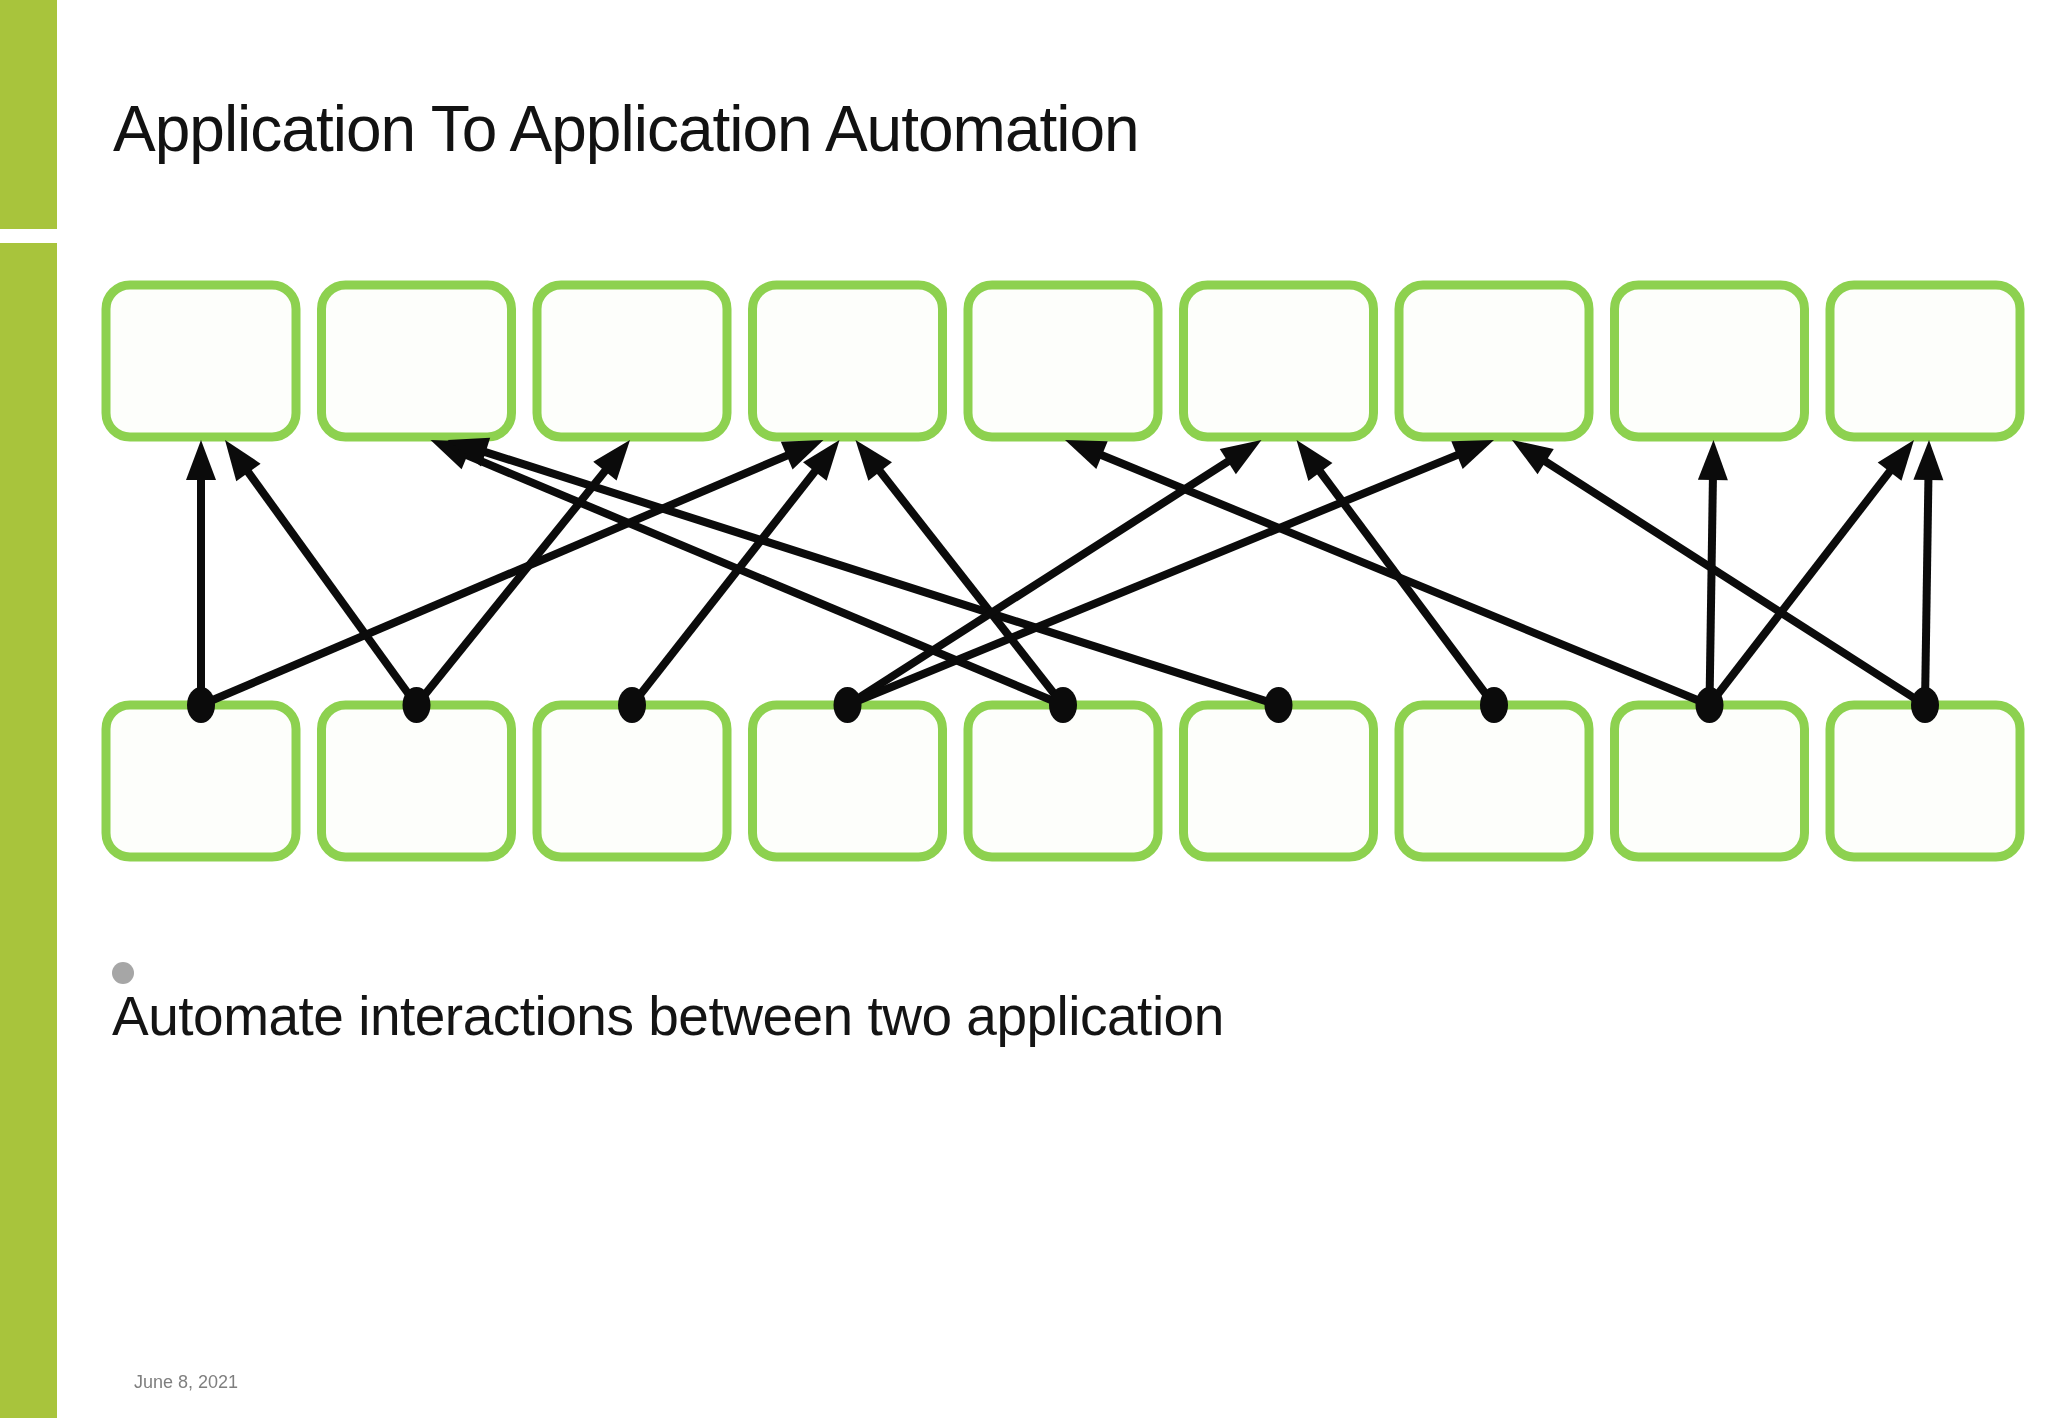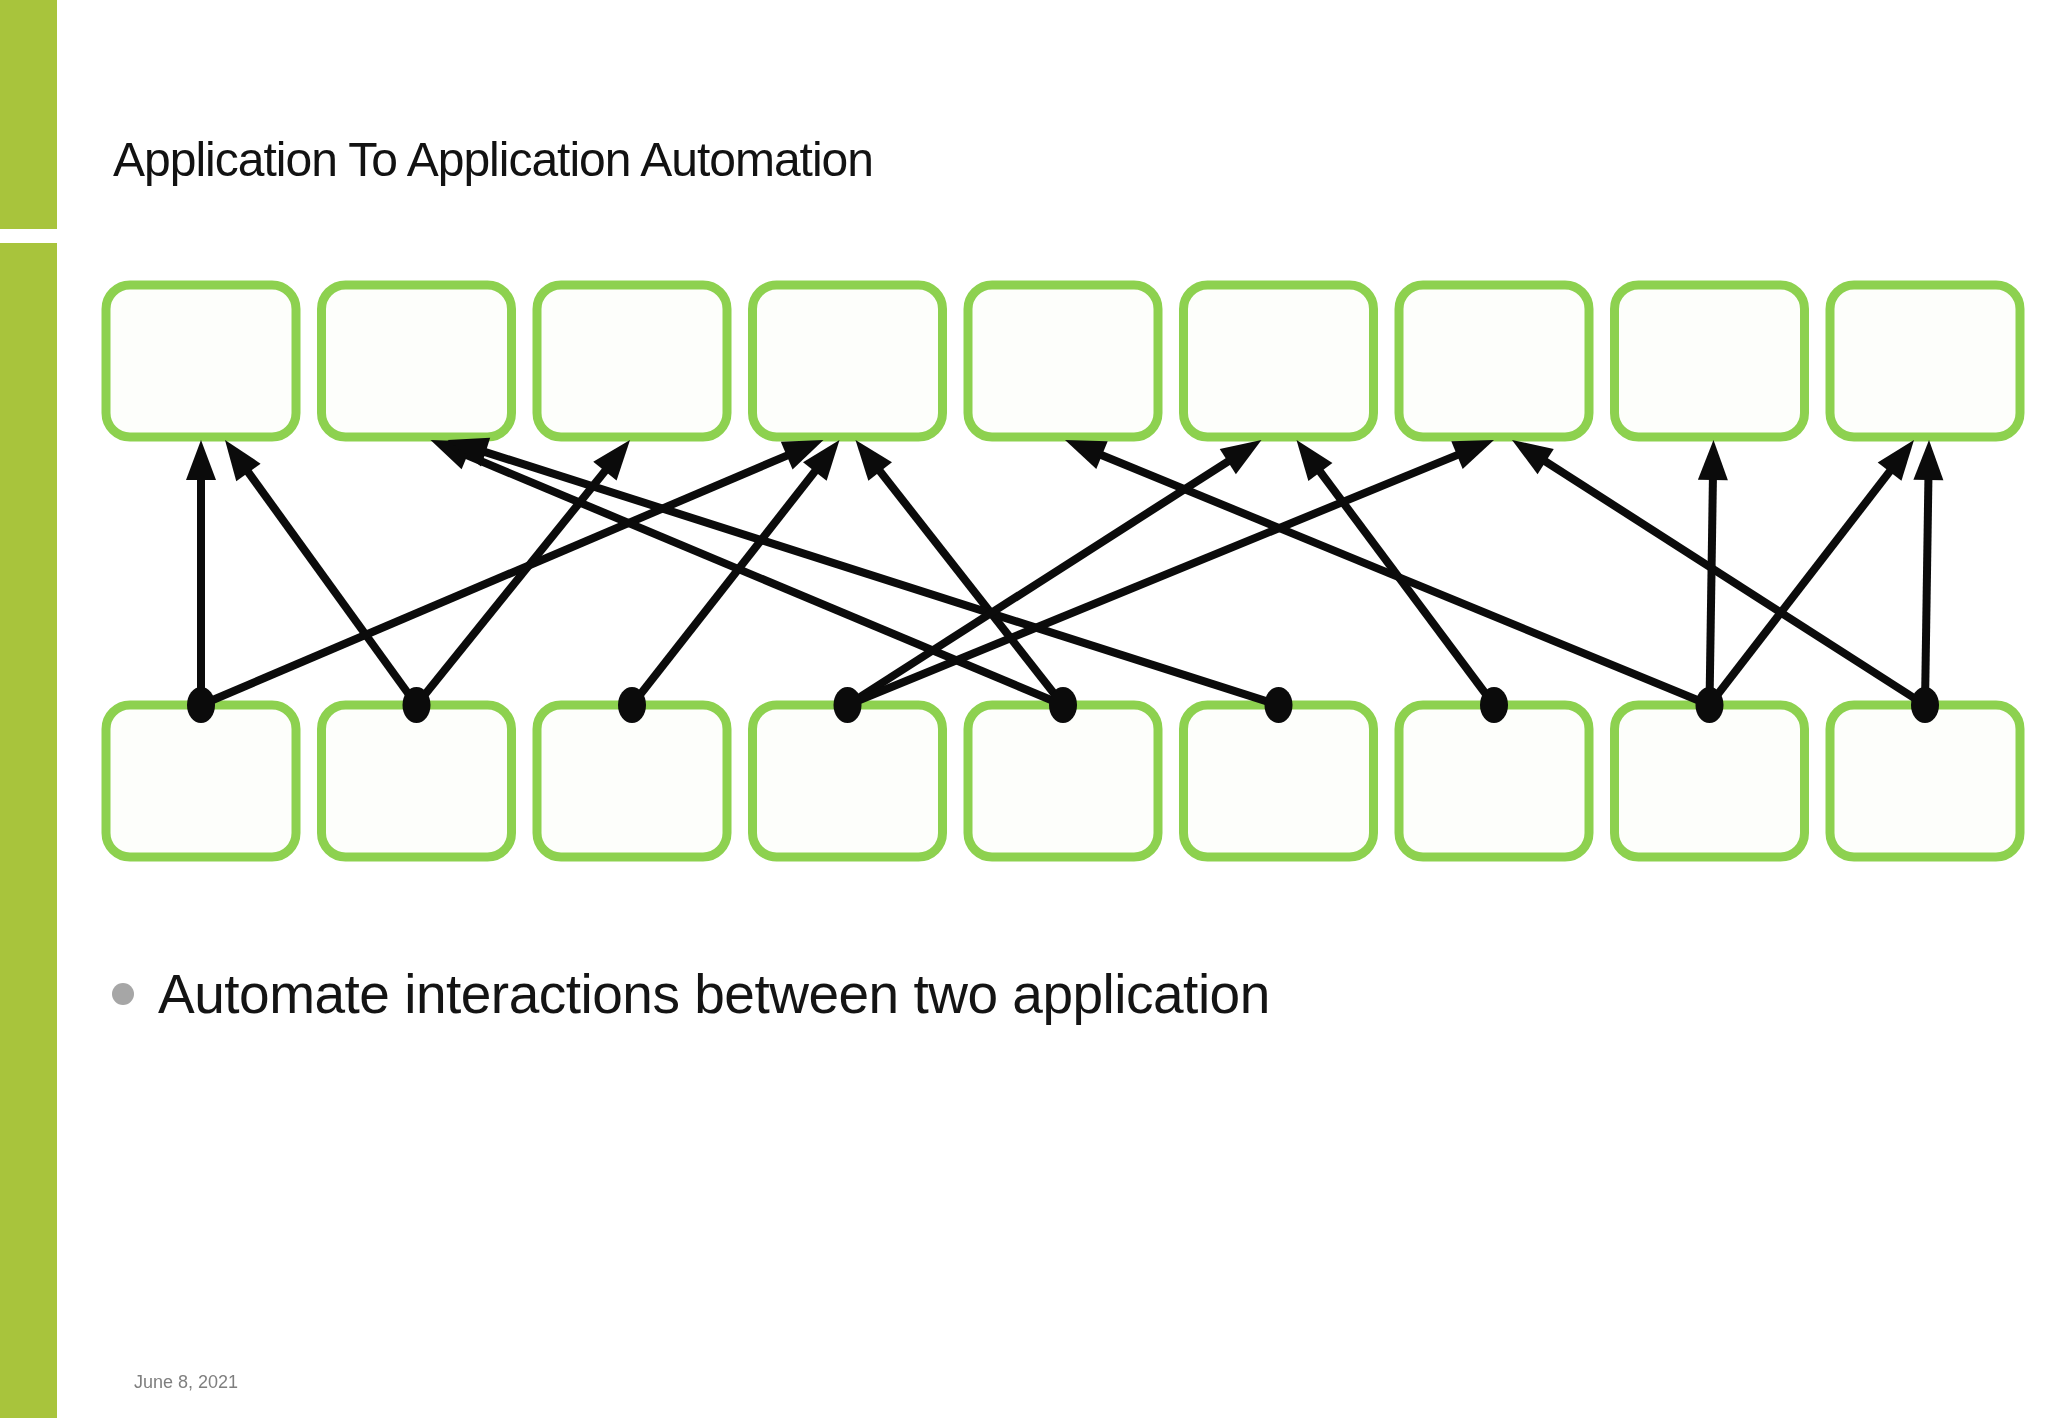--- a/index.html
+++ b/index.html
@@ -6,28 +6,27 @@
   body{
     width:2048px;height:1418px;position:relative;overflow:hidden;
     background:#ffffff;
     font-family:"Liberation Sans", sans-serif;
   }
   .accent-bar-seg{position:absolute;left:0;width:57px;}
   #bar-top{top:0;height:229px;}
   #bar-bottom{top:243px;height:1175px;}
   .slide-title{
     position:absolute;left:113px;top:92px;
-    font-size:48px;font-weight:400;letter-spacing:-1px;
+    font-size:64px;font-weight:400;letter-spacing:-1px;
     white-space:nowrap;
-    margin-top:40px;
   }
   #diagram-svg{position:absolute;left:0;top:0;}
   .bullet-row{
     position:absolute;left:112px;top:962px;
-    display:flex;align-items:center;
+    display:flex;align-items:flex-start;flex-direction:column;
   }
   .bullet-marker{
     width:22px;height:22px;border-radius:50%;
     margin-right:24px;flex:0 0 auto;
   }
   .bullet-text{
     font-size:55px;font-weight:400;letter-spacing:-0.5px;
     white-space:nowrap;
   }
   .footer-date{

